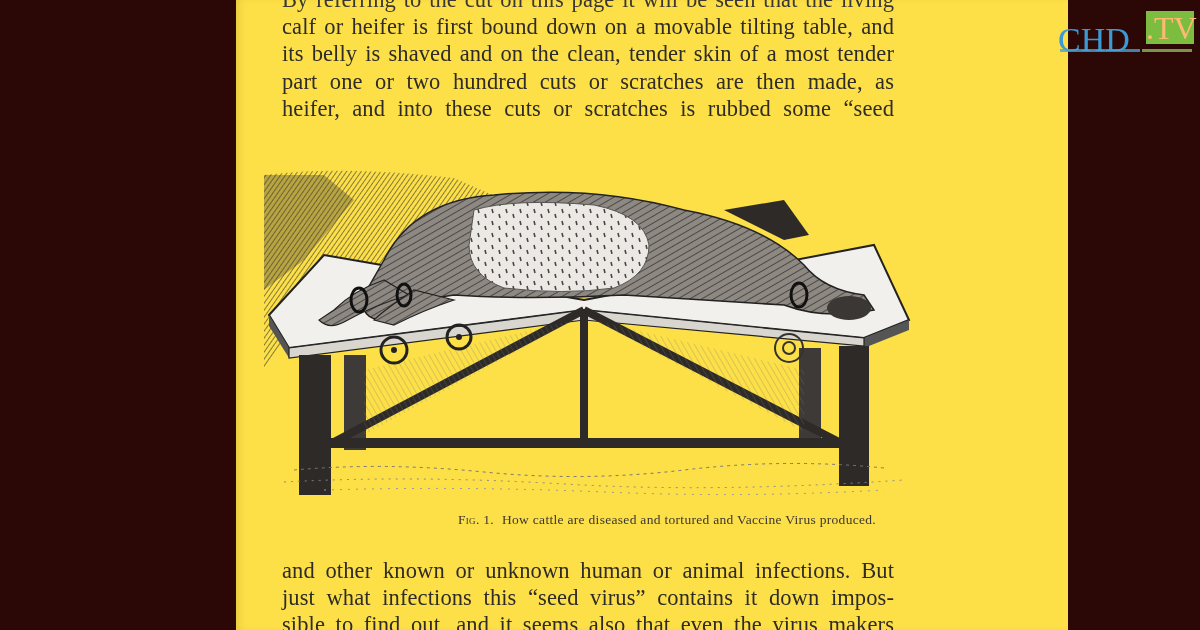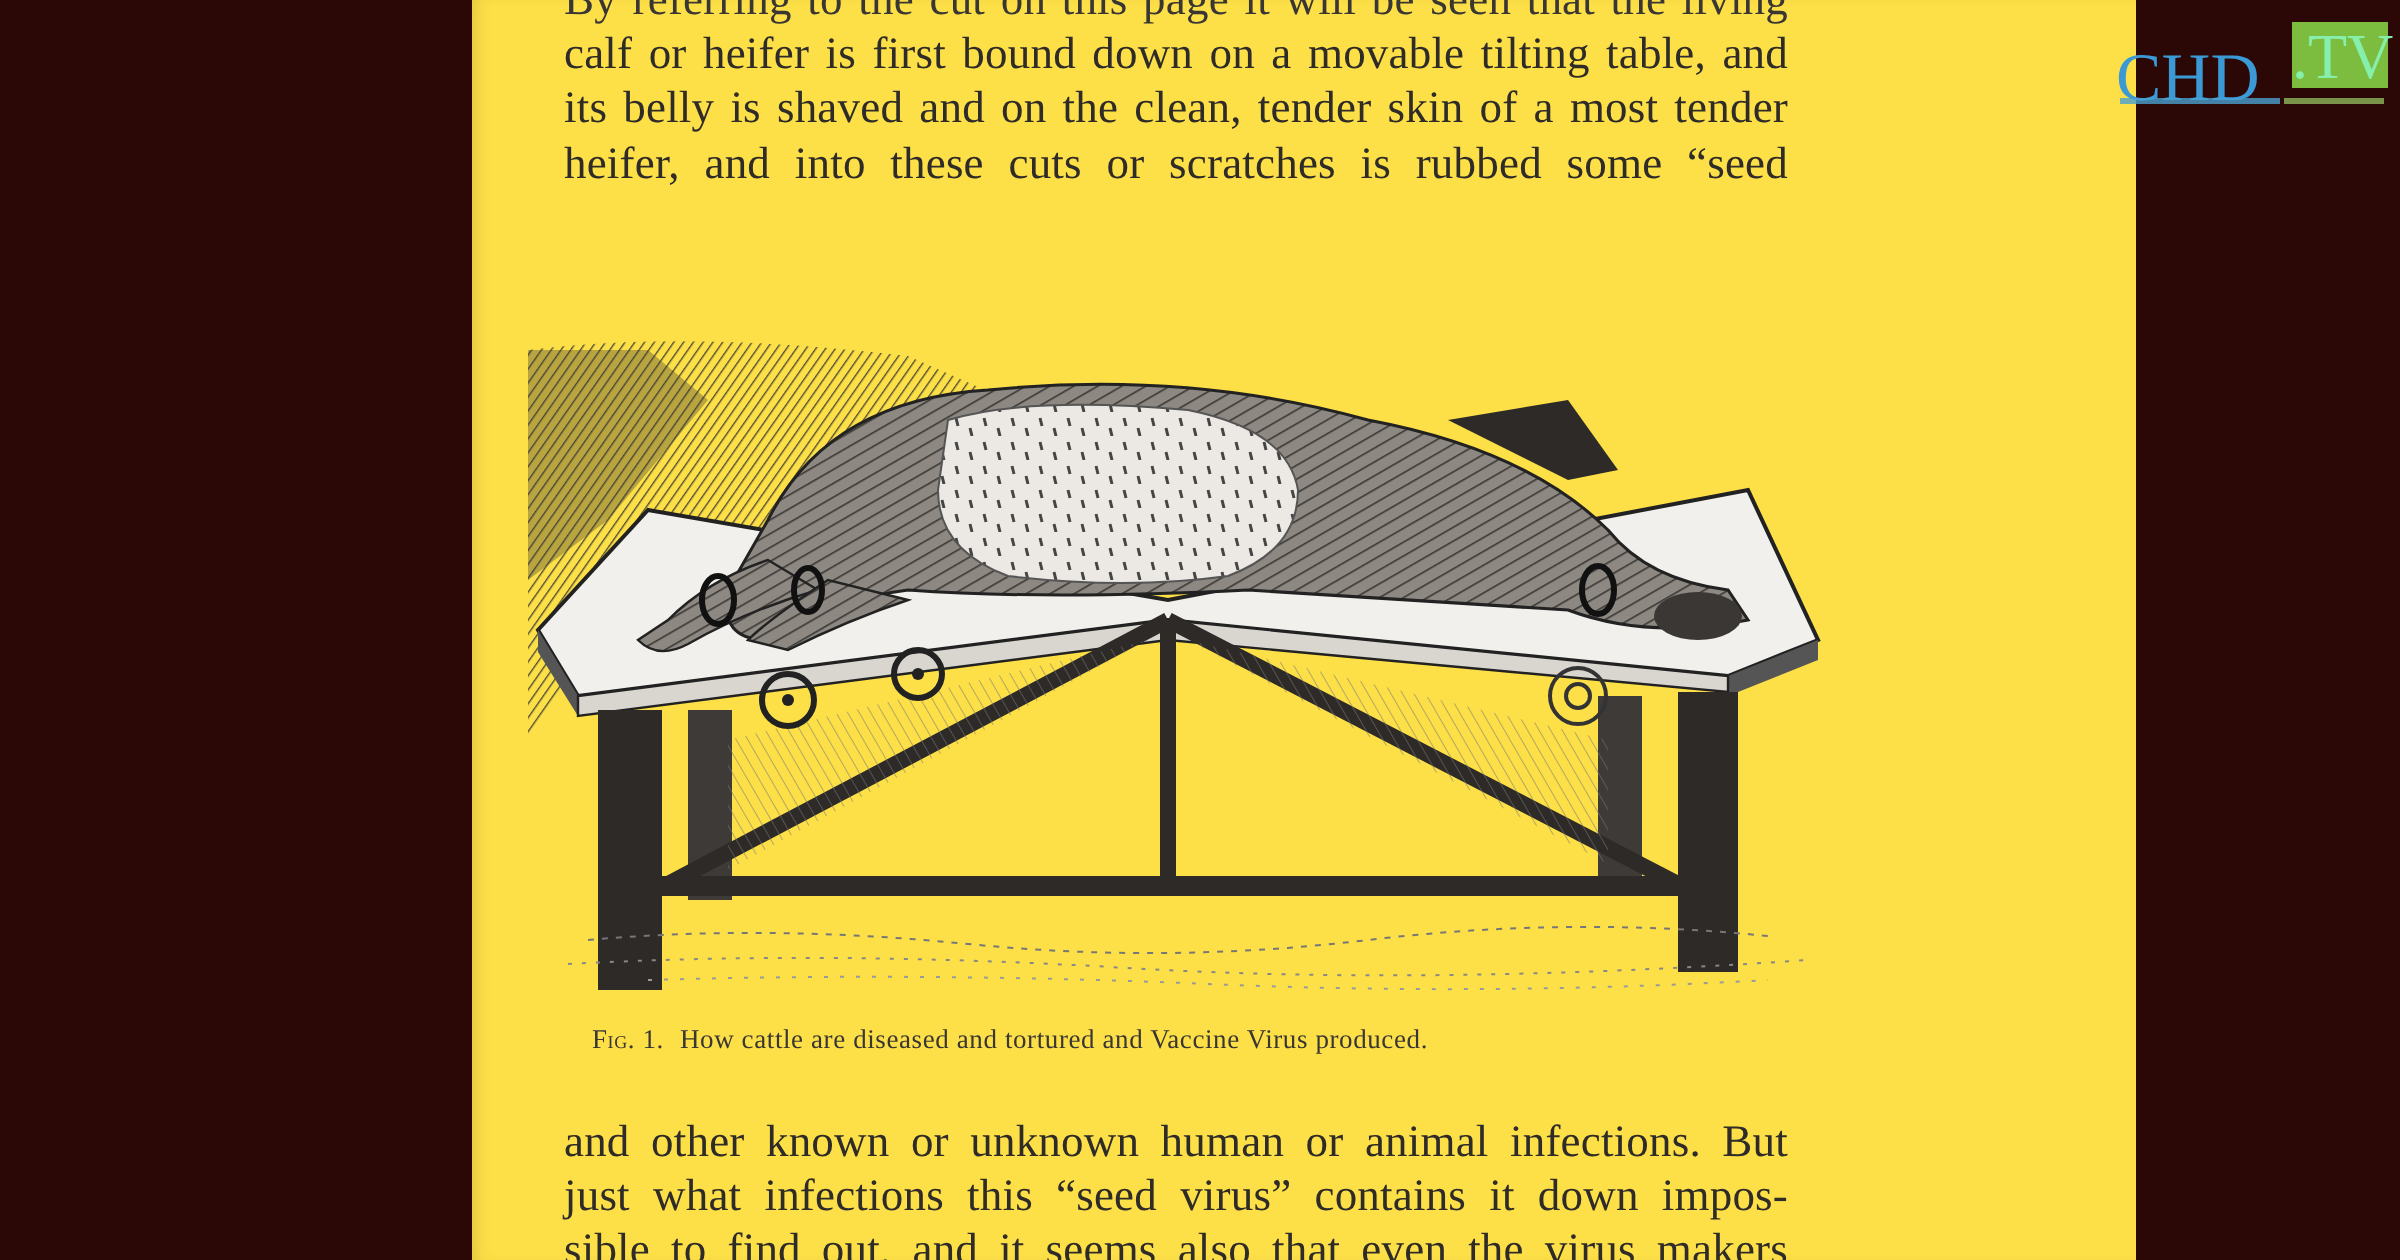--- a/index.html
+++ b/index.html
@@ -27,55 +27,57 @@
   .top-text { top: -14px; }
   .bottom-text { top: 557px; }
   .top-text .line.cut { color: #3a3633; }
   .figure {
     position: absolute; left: 28px; top: 170px; width: 648px; height: 328px;
   }
   .caption {
     position: absolute; left: 60px; top: 512px; width: 580px;
     font-size: 13.5px; color: #3a3633; letter-spacing: 0.3px;
     white-space: nowrap;
+    text-align: right;
   }
   .caption .fig-label { font-variant: small-caps; margin-right: 8px; }
   .logo {
     position: absolute; left: 1058px; top: 10px; width: 138px; height: 46px;
   }
   .logo .chd {
     position: absolute; left: 0; top: 12px;
     font-family: "Liberation Serif", serif; font-size: 34px; line-height: 36px;
     color: #3b9ad6; letter-spacing: 0px;
   }
   .logo .tv-box {
     position: absolute; left: 88px; top: 1px; width: 48px; height: 33px;
     background: #7cbd3f;
   }
   .logo .tv {
     position: absolute; left: 88px; top: 0; width: 48px; text-align: center;
     font-family: "Liberation Serif", serif; font-size: 32px; line-height: 36px;
-    color: #86efac;
+    color: #fdba74;
   }
   .logo .tagline {
     position: absolute; left: 2px; top: 39px; width: 134px; height: 3px;
     display: flex; gap: 2px;
   }
   .logo .tagline span { display:block; height: 3px; }
   .logo .tagline .a { width: 80px; background: #4aa0cf; opacity: .8; }
   .logo .tagline .b { width: 50px; background: #8fb85a; opacity: .8; }
 </style>
 </head>
 <body>
 
 <div class="page">
   <div class="text-block top-text">
     <span class="line cut">By referring to the cut on this page it will be seen that the living</span>
     <span class="line">calf or heifer is first bound down on a movable tilting table, and</span>
     <span class="line">its belly is shaved and on the clean, tender skin of a most tender</span>
+    <span class="line">part one or two hundred cuts or scratches are then made, as</span>
     <span class="line">heifer, and into these cuts or scratches is rubbed some “seed</span>
   </div>
 
   <div class="figure" aria-label="Engraving of a calf bound on its back to a tilting table with scratched belly">
     <svg width="648" height="328" viewBox="0 0 648 328">
       <defs>
         <pattern id="hatch" width="4" height="4" patternUnits="userSpaceOnUse" patternTransform="rotate(35)">
           <line x1="0" y1="0" x2="0" y2="4" stroke="#333" stroke-width="1.4"></line>
         </pattern>
         <pattern id="hatch-light" width="5" height="5" patternUnits="userSpaceOnUse" patternTransform="rotate(-30)">

